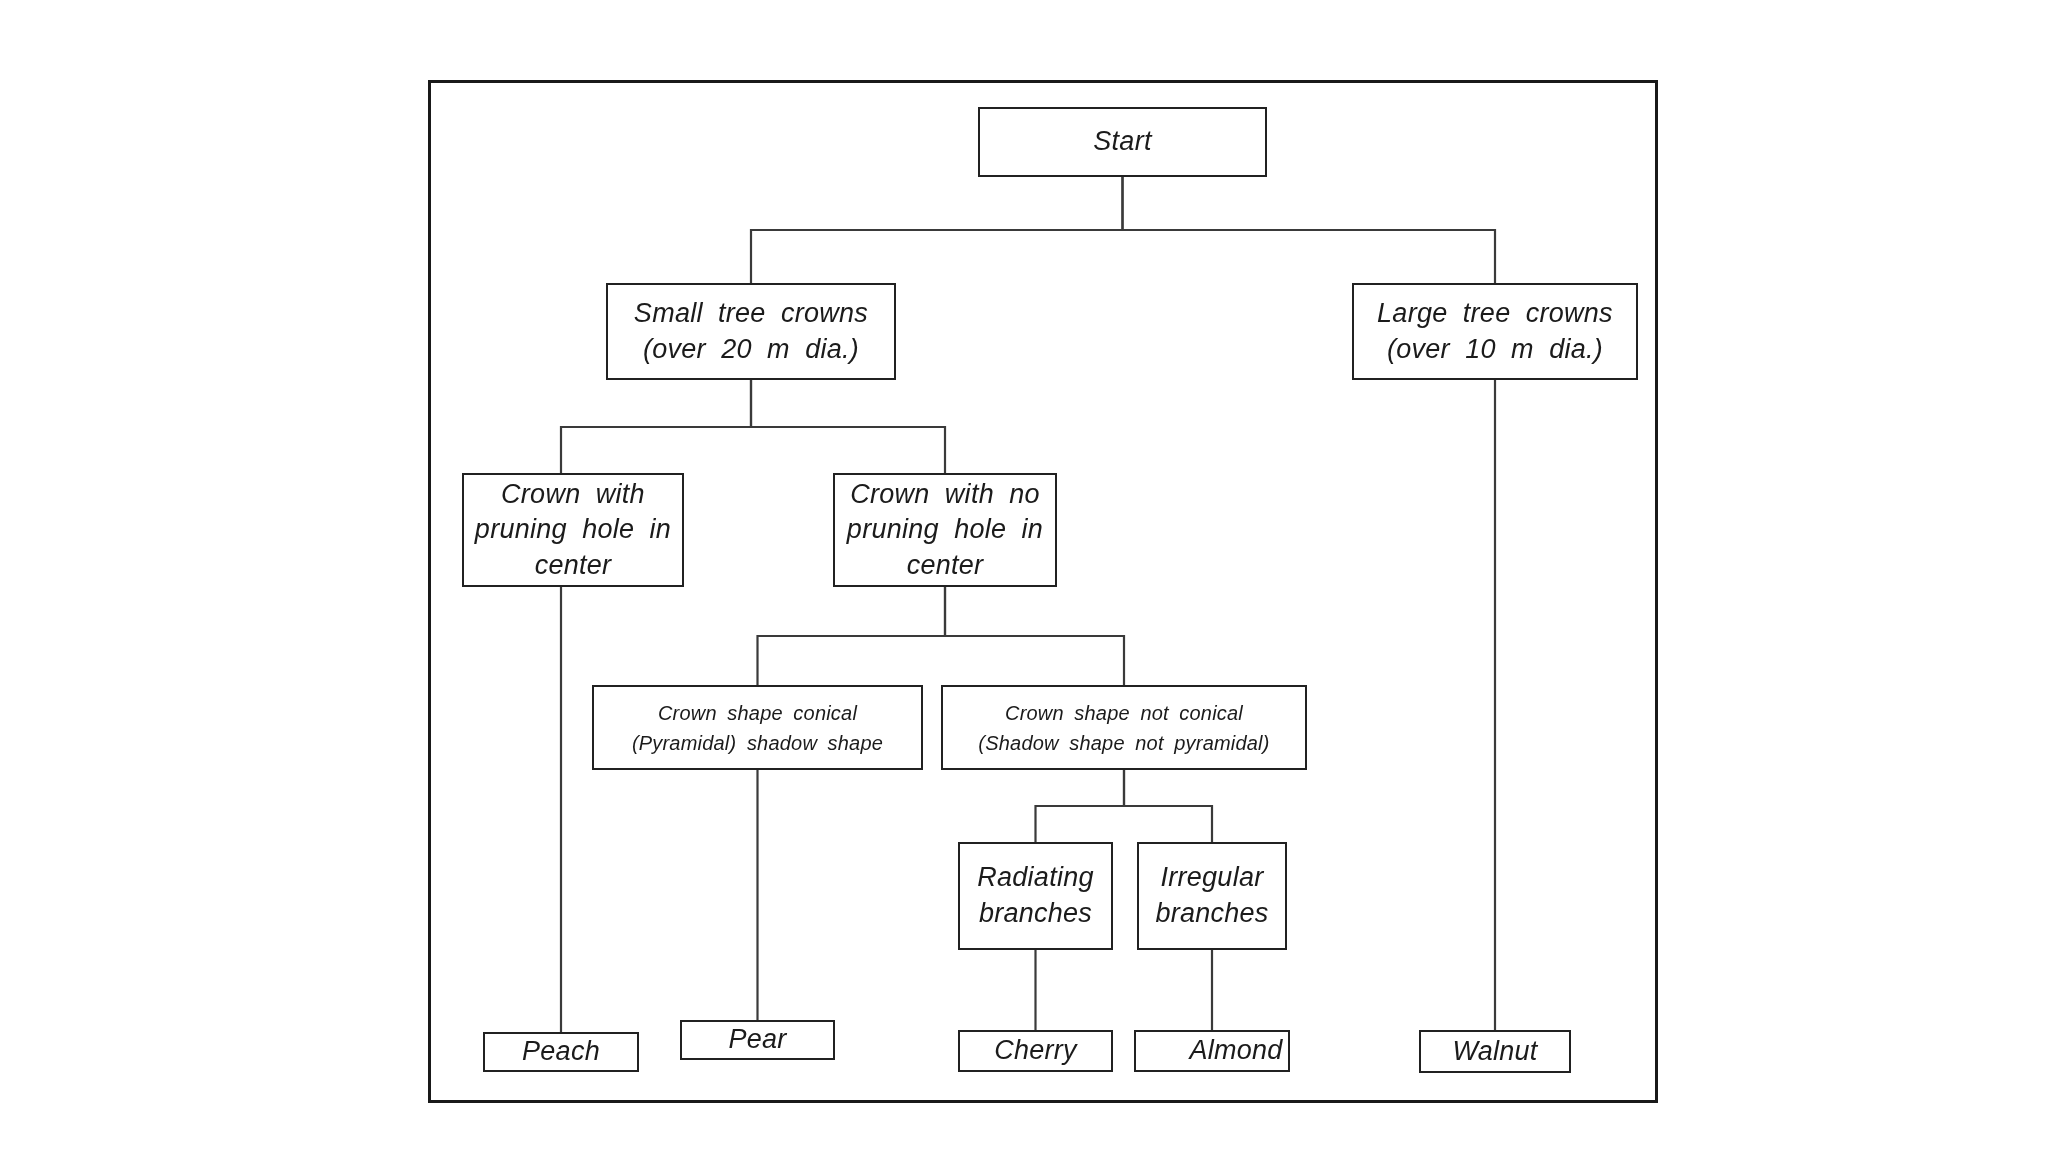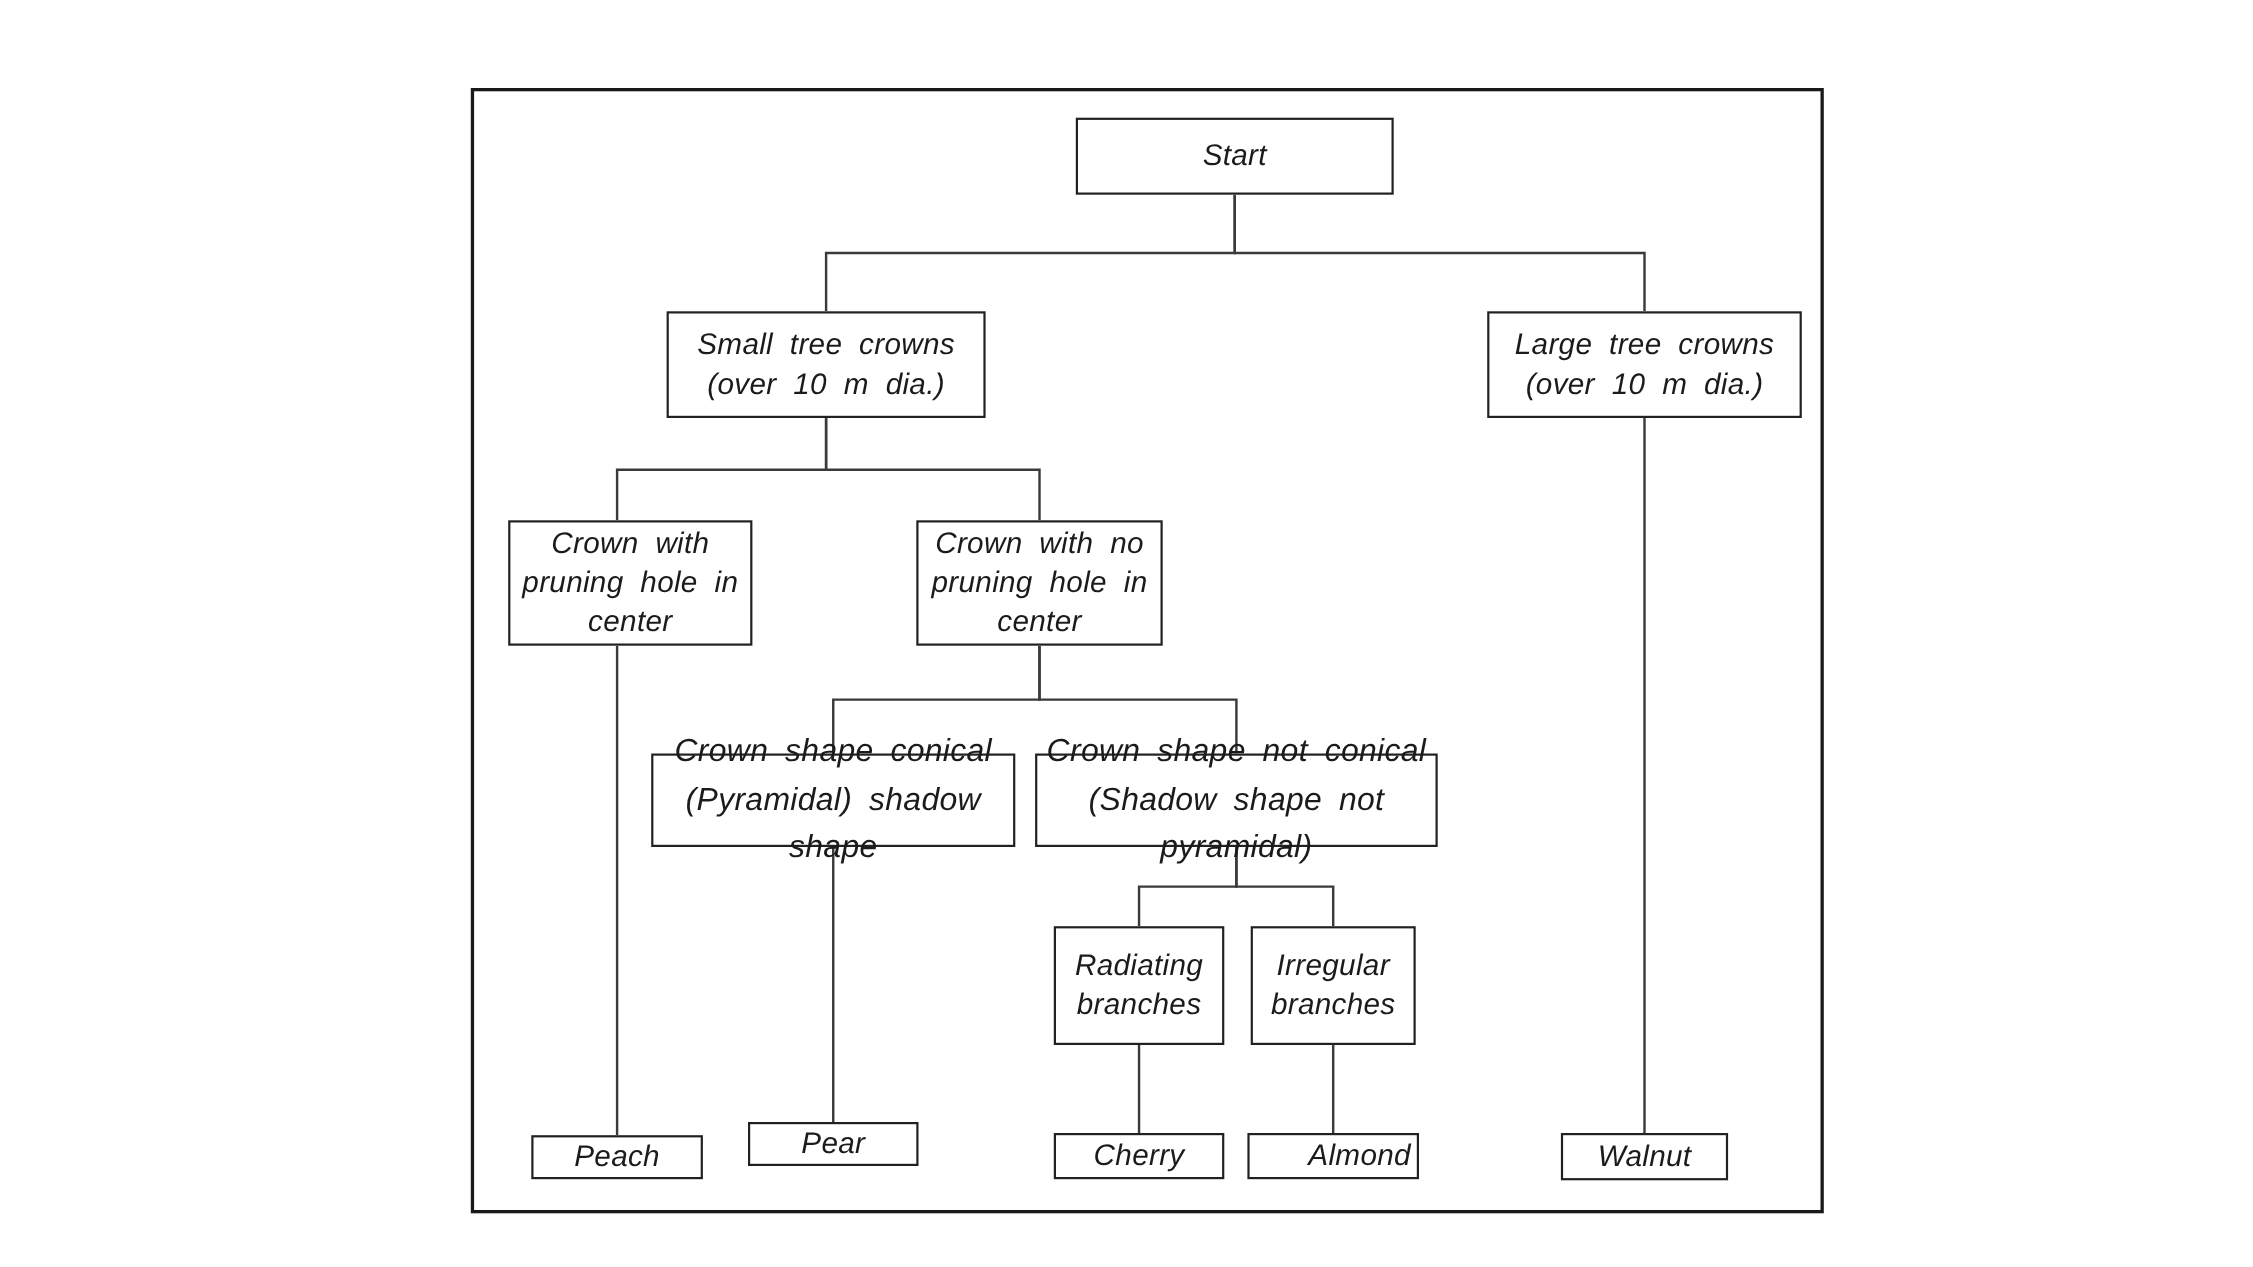--- a/index.html
+++ b/index.html
@@ -25,21 +25,21 @@
     background: #ffffff;
     border: 2.5px solid #212121;
     display: flex; align-items: center; justify-content: center;
     text-align: center;
     font-size: 27px;
     line-height: 1.32;
     word-spacing: 0.28em;
     letter-spacing: 0.01em;
   }
   .node .lbl { white-space: pre-line; }
-  .node.sm { font-size: 29px; line-height: 1.5; word-spacing: 0.24em; align-items: center; }
+  .node.sm { font-size: 20px; line-height: 1.5; word-spacing: 0.24em; align-items: center; }
 </style>
 </head>
 <body>
 
 <div class="stage">
 
   <svg id="wires" viewBox="0 0 2048 1152" xmlns="http://www.w3.org/2000/svg">
       <polyline points="1122.5,177 1122.5,230 751,230 751,283" fill="none" stroke="#3a3a3a" stroke-width="2.2"></polyline>
       <polyline points="1122.5,177 1122.5,230 1495,230 1495,283" fill="none" stroke="#3a3a3a" stroke-width="2.2"></polyline>
       <polyline points="751,380 751,427 561,427 561,473" fill="none" stroke="#3a3a3a" stroke-width="2.2"></polyline>
@@ -56,21 +56,21 @@
     </svg>
 
   <div class="frame"></div>
 
   <div class="node" style="left:978px; top:107px; width:289px; height:70px;">
     <span class="lbl">Start</span>
   </div>
 
   <div class="node" style="left:606px; top:283px; width:290px; height:97px;">
     <span class="lbl">Small tree crowns
-(over 10 m dia.)</span>
+(over 20 m dia.)</span>
   </div>
 
   <div class="node" style="left:1352px; top:283px; width:286px; height:97px;">
     <span class="lbl">Large tree crowns
 (over 10 m dia.)</span>
   </div>
 
   <div class="node" style="left:450px; top:473px; width:222px; height:114px;margin-left:12px;">
     <span class="lbl">Crown with
 pruning hole in

